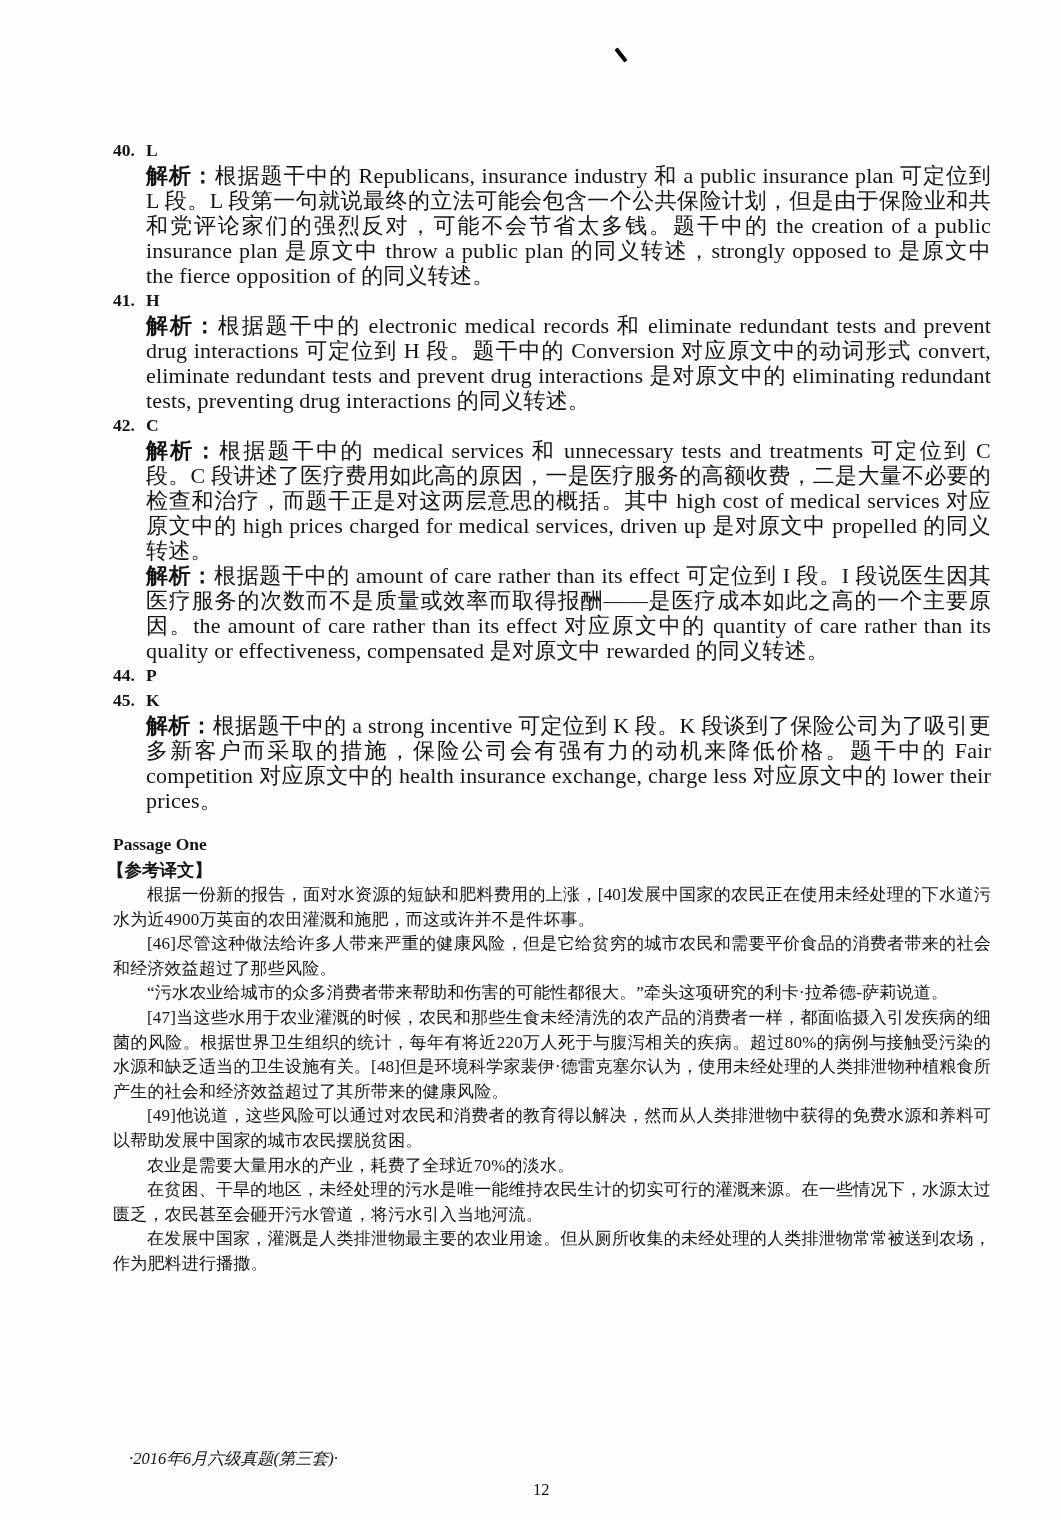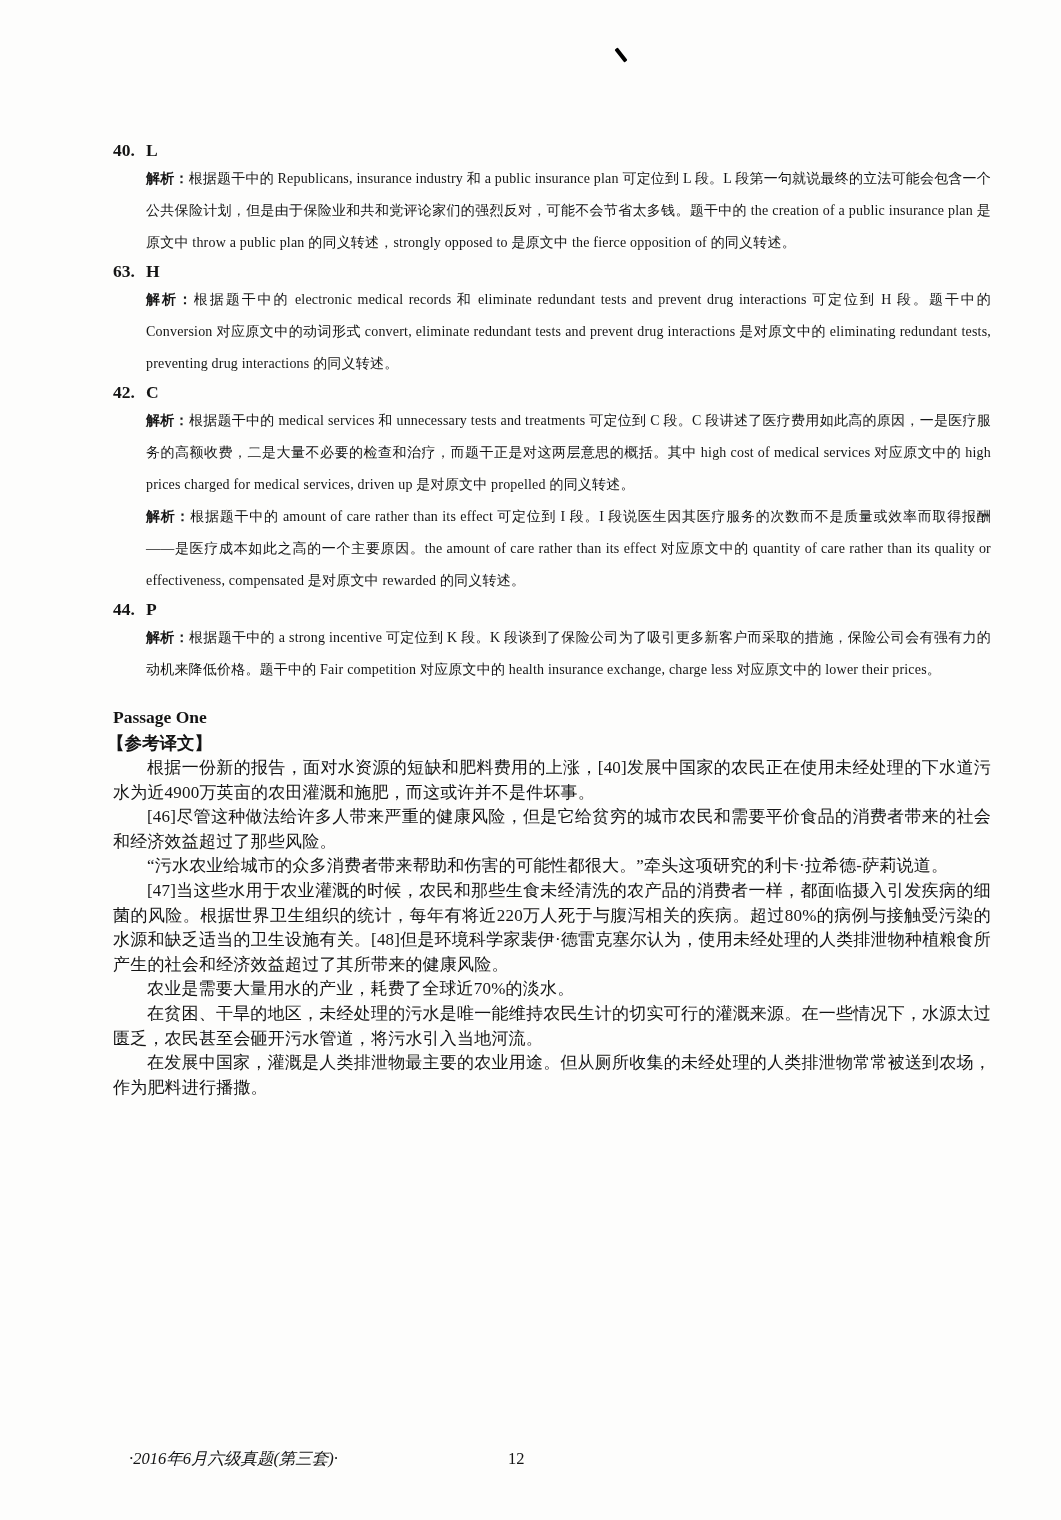--- a/index.html
+++ b/index.html
@@ -23,21 +23,21 @@
     position:absolute; left:113px; top:138px; width:878px;
   }
   .answers { }
   .item-head {
     font-weight:bold;
     font-size:17.5px; line-height:25px;
   }
   .item-head .num { display:inline-block; width:33px; }
   .explain {
     margin:0 0 0 33px;
-    font-size:14px; line-height:32px;
+    font-size:22px; line-height:25px;
     text-align:justify;
     letter-spacing:0.2px;
   }
   .explain .label { font-weight:bold; }
   .passage-block { margin-top:18px; }
   .passage-block h3 {
     margin:0; font-size:17.5px; font-weight:bold; line-height:26px;
   }
   .passage-block h3.trans-label { margin-left:-6px; }
   .translation p {
@@ -45,21 +45,21 @@
     font-size:17px; line-height:24.6px;
     text-align:justify;
     text-indent:2em;
     letter-spacing:0.2px;
   }
   .page-footer {
     position:absolute; top:1448px; left:0; width:1061px;
     font-size:16.5px; line-height:22px;
   }
   .footer-source { position:absolute; left:129px;font-style:italic; }
-  .footer-page { position:absolute; left:508px; }
+  .footer-page { position:absolute; left:533px;margin-top:31px; }
 </style>
 </head>
 <body>
 
 <div class="page">
 
   <div class="scan-mark"></div>
 
   <main class="content">
 
@@ -67,21 +67,21 @@
 
       <div class="item">
         <div class="item-head">
           <span class="num">40.</span><span class="ans">L</span>
         </div>
         <p class="explain"><b class="label">解析：</b><span>根据题干中的 Republicans, insurance industry 和 a public insurance plan 可定位到 L 段。L 段第一句就说最终的立法可能会包含一个公共保险计划，但是由于保险业和共和党评论家们的强烈反对，可能不会节省太多钱。题干中的 the creation of a public insurance plan 是原文中 throw a public plan 的同义转述，strongly opposed to 是原文中 the fierce opposition of 的同义转述。</span></p>
       </div>
 
       <div class="item">
         <div class="item-head">
-          <span class="num">63.</span><span class="ans">H</span>
+          <span class="num">41.</span><span class="ans">H</span>
         </div>
         <p class="explain"><b class="label">解析：</b><span>根据题干中的 electronic medical records 和 eliminate redundant tests and prevent drug interactions 可定位到 H 段。题干中的 Conversion 对应原文中的动词形式 convert, eliminate redundant tests and prevent drug interactions 是对原文中的 eliminating redundant tests, preventing drug interactions 的同义转述。</span></p>
       </div>
 
       <div class="item">
         <div class="item-head">
           <span class="num">42.</span><span class="ans">C</span>
         </div>
         <p class="explain"><b class="label">解析：</b><span>根据题干中的 medical services 和 unnecessary tests and treatments 可定位到 C 段。C 段讲述了医疗费用如此高的原因，一是医疗服务的高额收费，二是大量不必要的检查和治疗，而题干正是对这两层意思的概括。其中 high cost of medical services 对应原文中的 high prices charged for medical services, driven up 是对原文中 propelled 的同义转述。</span></p>
       </div>
@@ -90,34 +90,38 @@
         <p class="explain"><b class="label">解析：</b><span>根据题干中的 amount of care rather than its effect 可定位到 I 段。I 段说医生因其医疗服务的次数而不是质量或效率而取得报酬——是医疗成本如此之高的一个主要原因。the amount of care rather than its effect 对应原文中的 quantity of care rather than its quality or effectiveness, compensated 是对原文中 rewarded 的同义转述。</span></p>
       </div>
 
       <div class="item">
         <div class="item-head">
           <span class="num">44.</span><span class="ans">P</span>
         </div>
       </div>
 
       <div class="item">
+        <div class="item-head">
+          <span class="num">45.</span><span class="ans">K</span>
+        </div>
         <p class="explain"><b class="label">解析：</b><span>根据题干中的 a strong incentive 可定位到 K 段。K 段谈到了保险公司为了吸引更多新客户而采取的措施，保险公司会有强有力的动机来降低价格。题干中的 Fair competition 对应原文中的 health insurance exchange, charge less 对应原文中的 lower their prices。</span></p>
       </div>
 
     </section>
 
     <section class="passage-block">
       <h3>Passage One</h3>
       <h3 class="trans-label">【参考译文】</h3>
 
       <div class="translation">
         <p>根据一份新的报告，面对水资源的短缺和肥料费用的上涨，[40]发展中国家的农民正在使用未经处理的下水道污水为近4900万英亩的农田灌溉和施肥，而这或许并不是件坏事。</p>
         <p>[46]尽管这种做法给许多人带来严重的健康风险，但是它给贫穷的城市农民和需要平价食品的消费者带来的社会和经济效益超过了那些风险。</p>
         <p>“污水农业给城市的众多消费者带来帮助和伤害的可能性都很大。”牵头这项研究的利卡·拉希德-萨莉说道。</p>
         <p>[47]当这些水用于农业灌溉的时候，农民和那些生食未经清洗的农产品的消费者一样，都面临摄入引发疾病的细菌的风险。根据世界卫生组织的统计，每年有将近220万人死于与腹泻相关的疾病。超过80%的病例与接触受污染的水源和缺乏适当的卫生设施有关。[48]但是环境科学家裴伊·德雷克塞尔认为，使用未经处理的人类排泄物种植粮食所产生的社会和经济效益超过了其所带来的健康风险。</p>
+        <p>[49]他说道，这些风险可以通过对农民和消费者的教育得以解决，然而从人类排泄物中获得的免费水源和养料可以帮助发展中国家的城市农民摆脱贫困。</p>
         <p>农业是需要大量用水的产业，耗费了全球近70%的淡水。</p>
         <p>在贫困、干旱的地区，未经处理的污水是唯一能维持农民生计的切实可行的灌溉来源。在一些情况下，水源太过匮乏，农民甚至会砸开污水管道，将污水引入当地河流。</p>
         <p>在发展中国家，灌溉是人类排泄物最主要的农业用途。但从厕所收集的未经处理的人类排泄物常常被送到农场，作为肥料进行播撒。</p>
       </div>
     </section>
 
   </main>
 
   <div class="page-footer">
     <span class="footer-source">·2016年6月六级真题(第三套)·</span>

